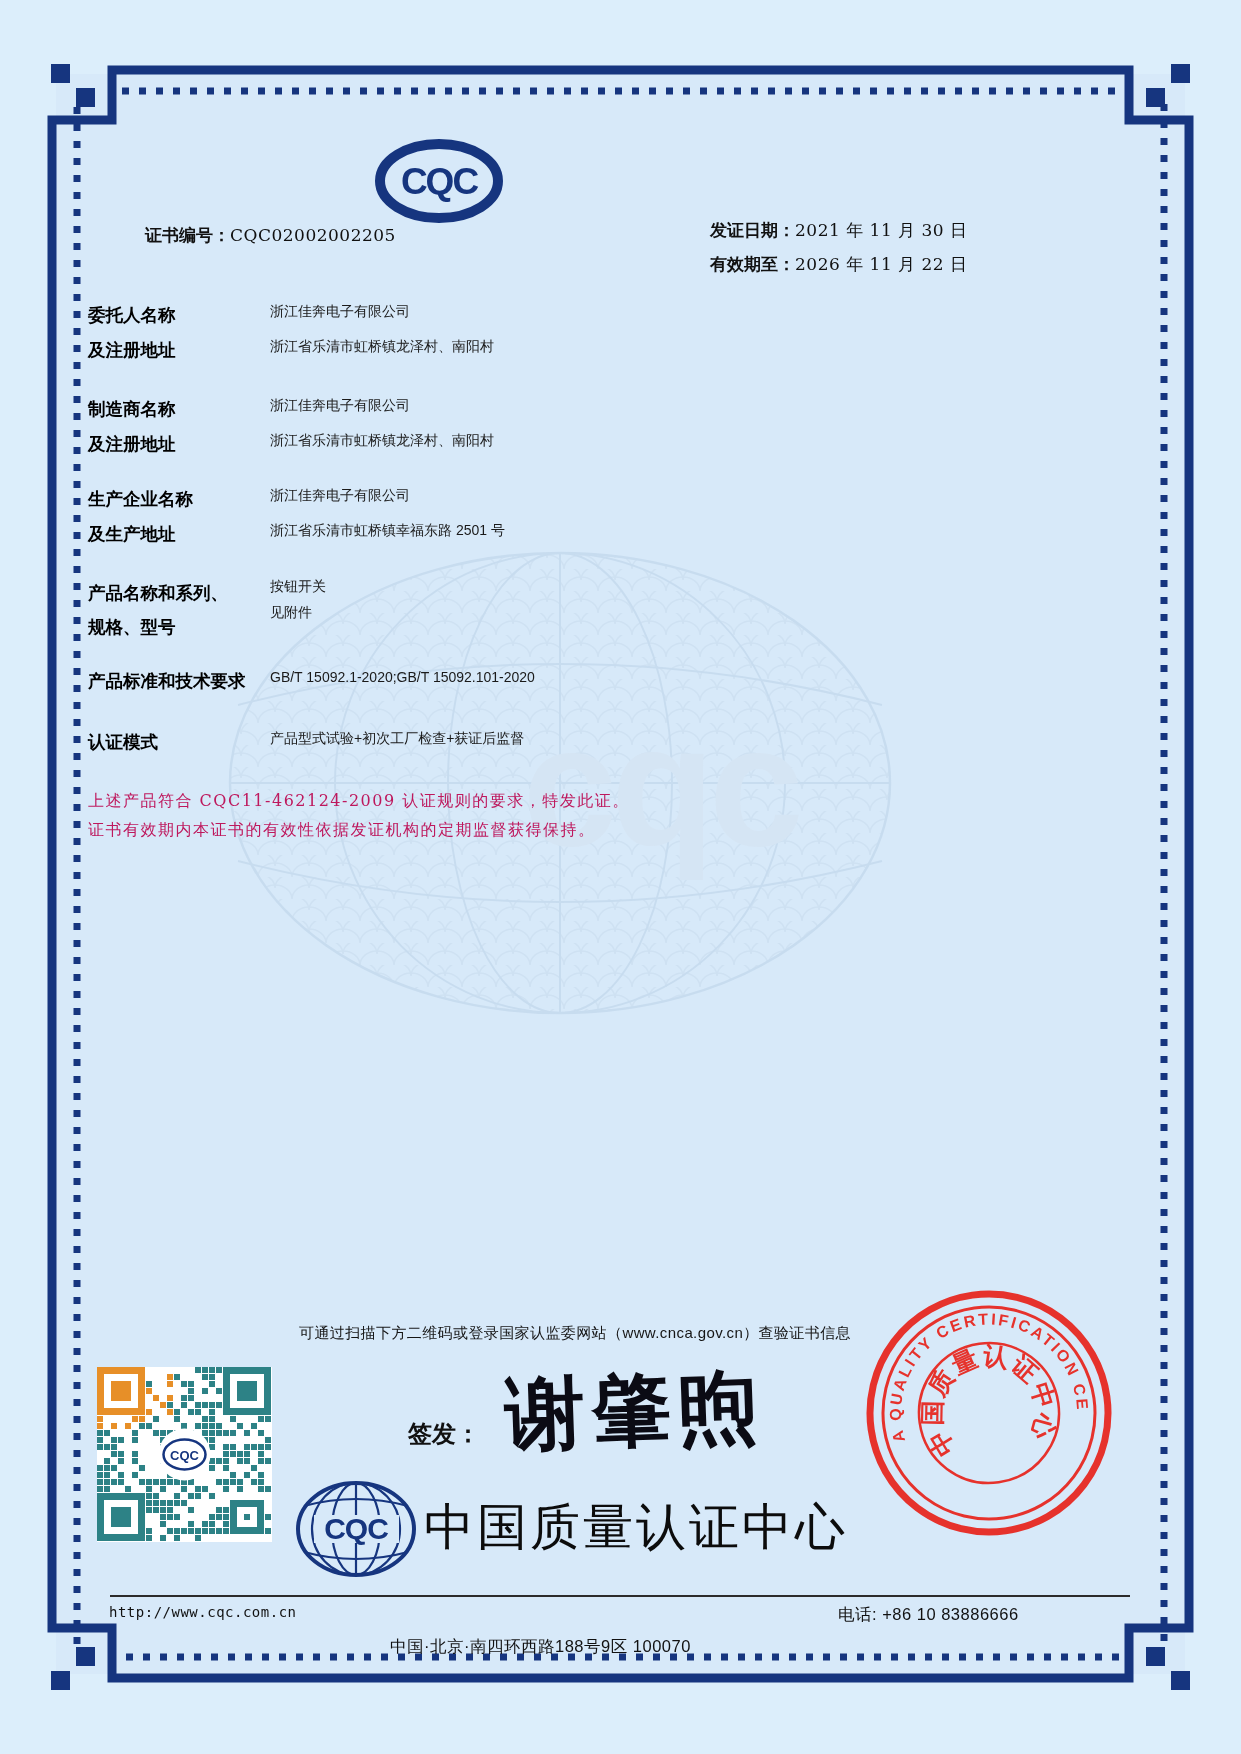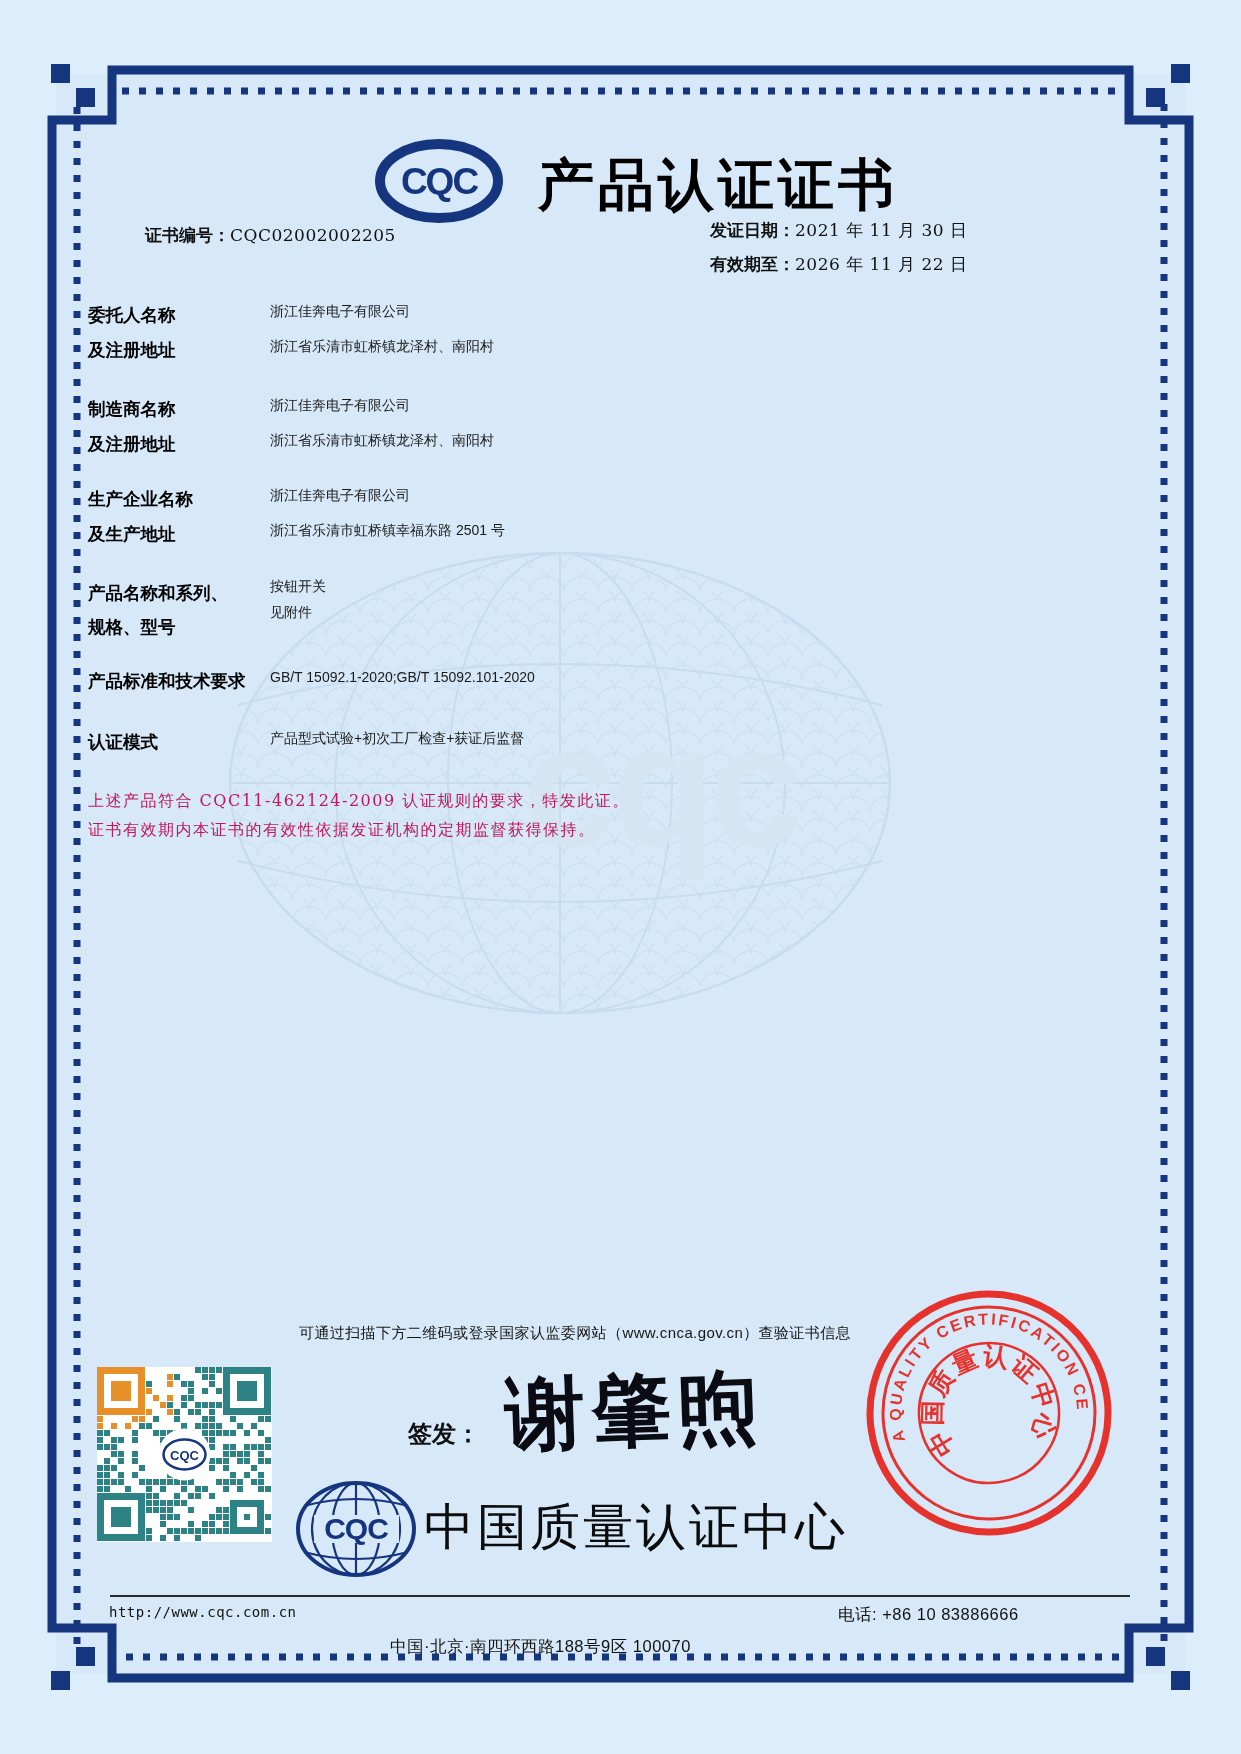--- a/index.html
+++ b/index.html
@@ -110,21 +110,20 @@
       <path d="M48,336 Q370,418 692,336"></path>
     </g>
     <text x="470" y="320" text-anchor="middle" font-size="170" font-weight="bold" fill="#d5e3f1" letter-spacing="-6" font-family="Liberation Sans, sans-serif">cqc</text>
   </svg>
 
   <svg class="abs" style="left:373px;top:138px" width="132" height="86" viewBox="0 0 132 86">
     <ellipse cx="66" cy="43" rx="59" ry="37" fill="none" stroke="#16357f" stroke-width="10"></ellipse>
     <text x="66" y="56" text-anchor="middle" font-size="37" font-weight="bold" fill="#16357f" letter-spacing="-2" font-family="Liberation Sans, sans-serif">CQC</text>
   </svg>
 
-  <div class="cert-title">产品认证证书</div>
 
   <div class="meta-line" style="left:145px;top:224px;">
     <span class="meta-label">证书编号：</span><span class="meta-value">CQC02002002205</span>
   </div>
   <div class="meta-line" style="left:710px;top:219px;">
     <span class="meta-label">发证日期：</span><span class="meta-value">2021 年 11 月 30 日</span>
   </div>
   <div class="meta-line" style="left:710px;top:253px;">
     <span class="meta-label">有效期至：</span><span class="meta-value">2026 年 11 月 22 日</span>
   </div>

